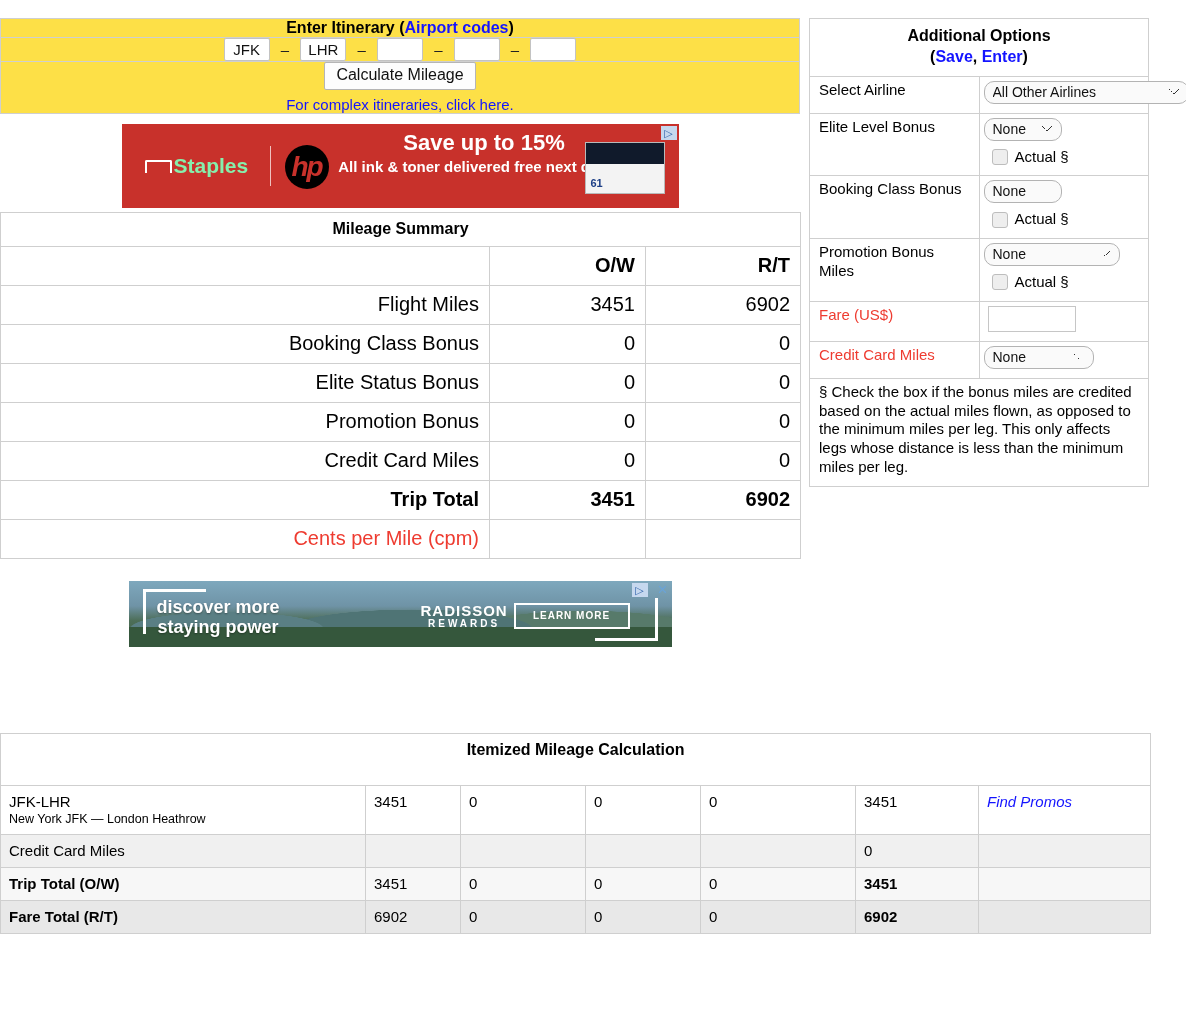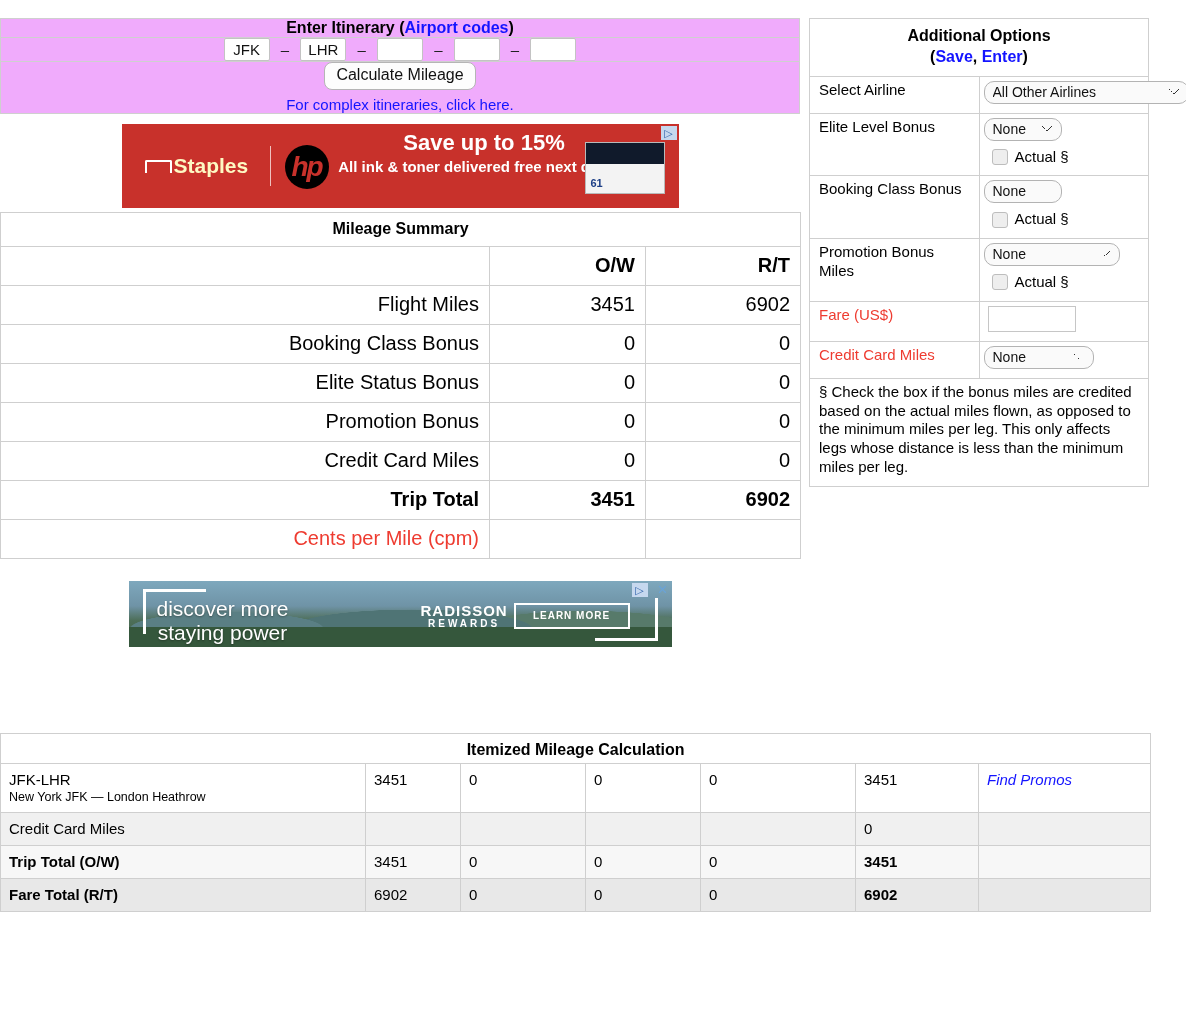--- a/index.html
+++ b/index.html
@@ -42,21 +42,21 @@
     position: absolute;
     left: 809px; top: 0;
     width: 340px;
   }
 
   
   .panel {
     border: 1px solid #cfcfcf;
     border-collapse: collapse;
     width: 100%;
-    background: #f0abfc;
+    background: #fde047;
     padding-left: 24px;
   }
   .panel td, .panel th {
     border: 1px solid #cfcfcf;
     padding: 0;
     vertical-align: middle;
   }
 
   
   .itin-title {
@@ -92,21 +92,21 @@
   }
   .calc-cell {
     text-align: center;
     padding: 6px 4px 7px 4px;
   }
   .calc-btn {
     font-family: "Liberation Sans", sans-serif;
     font-size: 16px;
     padding: 2px 11px 3px 11px;
     border: 1px solid #b5b5b5;
-    border-radius: 8px;
+    border-radius: 2px;
     background: #fdfdfd;
     color: #111;
     cursor: pointer;
     line-height: 1.3;
   }
   .complex-line {
     display: block;
     text-align: center;
     margin-top: 6px;
     font-size: 15px;
@@ -128,21 +128,21 @@
     position: absolute;
     left: 23px; top: 36px;
     width: 23px; height: 11px;
     border: 2px solid #fff;
     border-bottom: none;
     border-radius: 2px 2px 0 0;
   }
   .ad-staples .staples-word {
     position: absolute;
     left: 52px; top: 30px;
-    color: #fef9c3; font-weight: bold; font-size: 21px;
+    color: #86efac; font-weight: bold; font-size: 21px;
   }
   .ad-staples .divider {
     position: absolute;
     left: 148px; top: 22px;
     width: 1px; height: 40px;
     background: rgba(255,255,255,0.7);
   }
   .ad-staples .hp-logo {
     position: absolute;
     left: 163px; top: 21px;
@@ -236,22 +236,22 @@
     position: absolute;
     right: 14px; bottom: 6px;
     width: 60px; height: 40px;
     border-right: 3px solid #fff;
     border-bottom: 3px solid #fff;
   }
   .ad-radisson .rad-tag {
     position: absolute;
     left: 28px; top: 16px;
     color: #fff;
-    font-weight: normal;
-    font-size: 21px;
+    font-weight: bold;
+    font-size: 18px;
     line-height: 1.15;
     text-shadow: 0 1px 2px rgba(0,0,0,.35);
   }
   .ad-radisson .rad-brand {
     position: absolute;
     left: 292px; top: 22px;
     color: #fff;
     font-weight: bold;
     font-size: 15px;
     letter-spacing: 1px;
@@ -398,21 +398,21 @@
     border: 1px solid #cfcfcf;
     font-size: 15px;
     padding: 7px 8px 8px 8px;
     vertical-align: top;
     text-align: left;
   }
   .itemized .it-title {
     text-align: center;
     font-weight: bold;
     font-size: 16px;
-    padding: 7px 4px 4px 4px;
+    padding: 7px 4px 26px 4px;
     margin-top: 32px;
   }
   .itemized th.colhead {
     text-align: center;
     font-weight: bold;
     vertical-align: top;
     line-height: 1.25;
     padding: 8px 4px 9px 4px;
   }
   .itemized .leg-code { font-size: 15px; }

